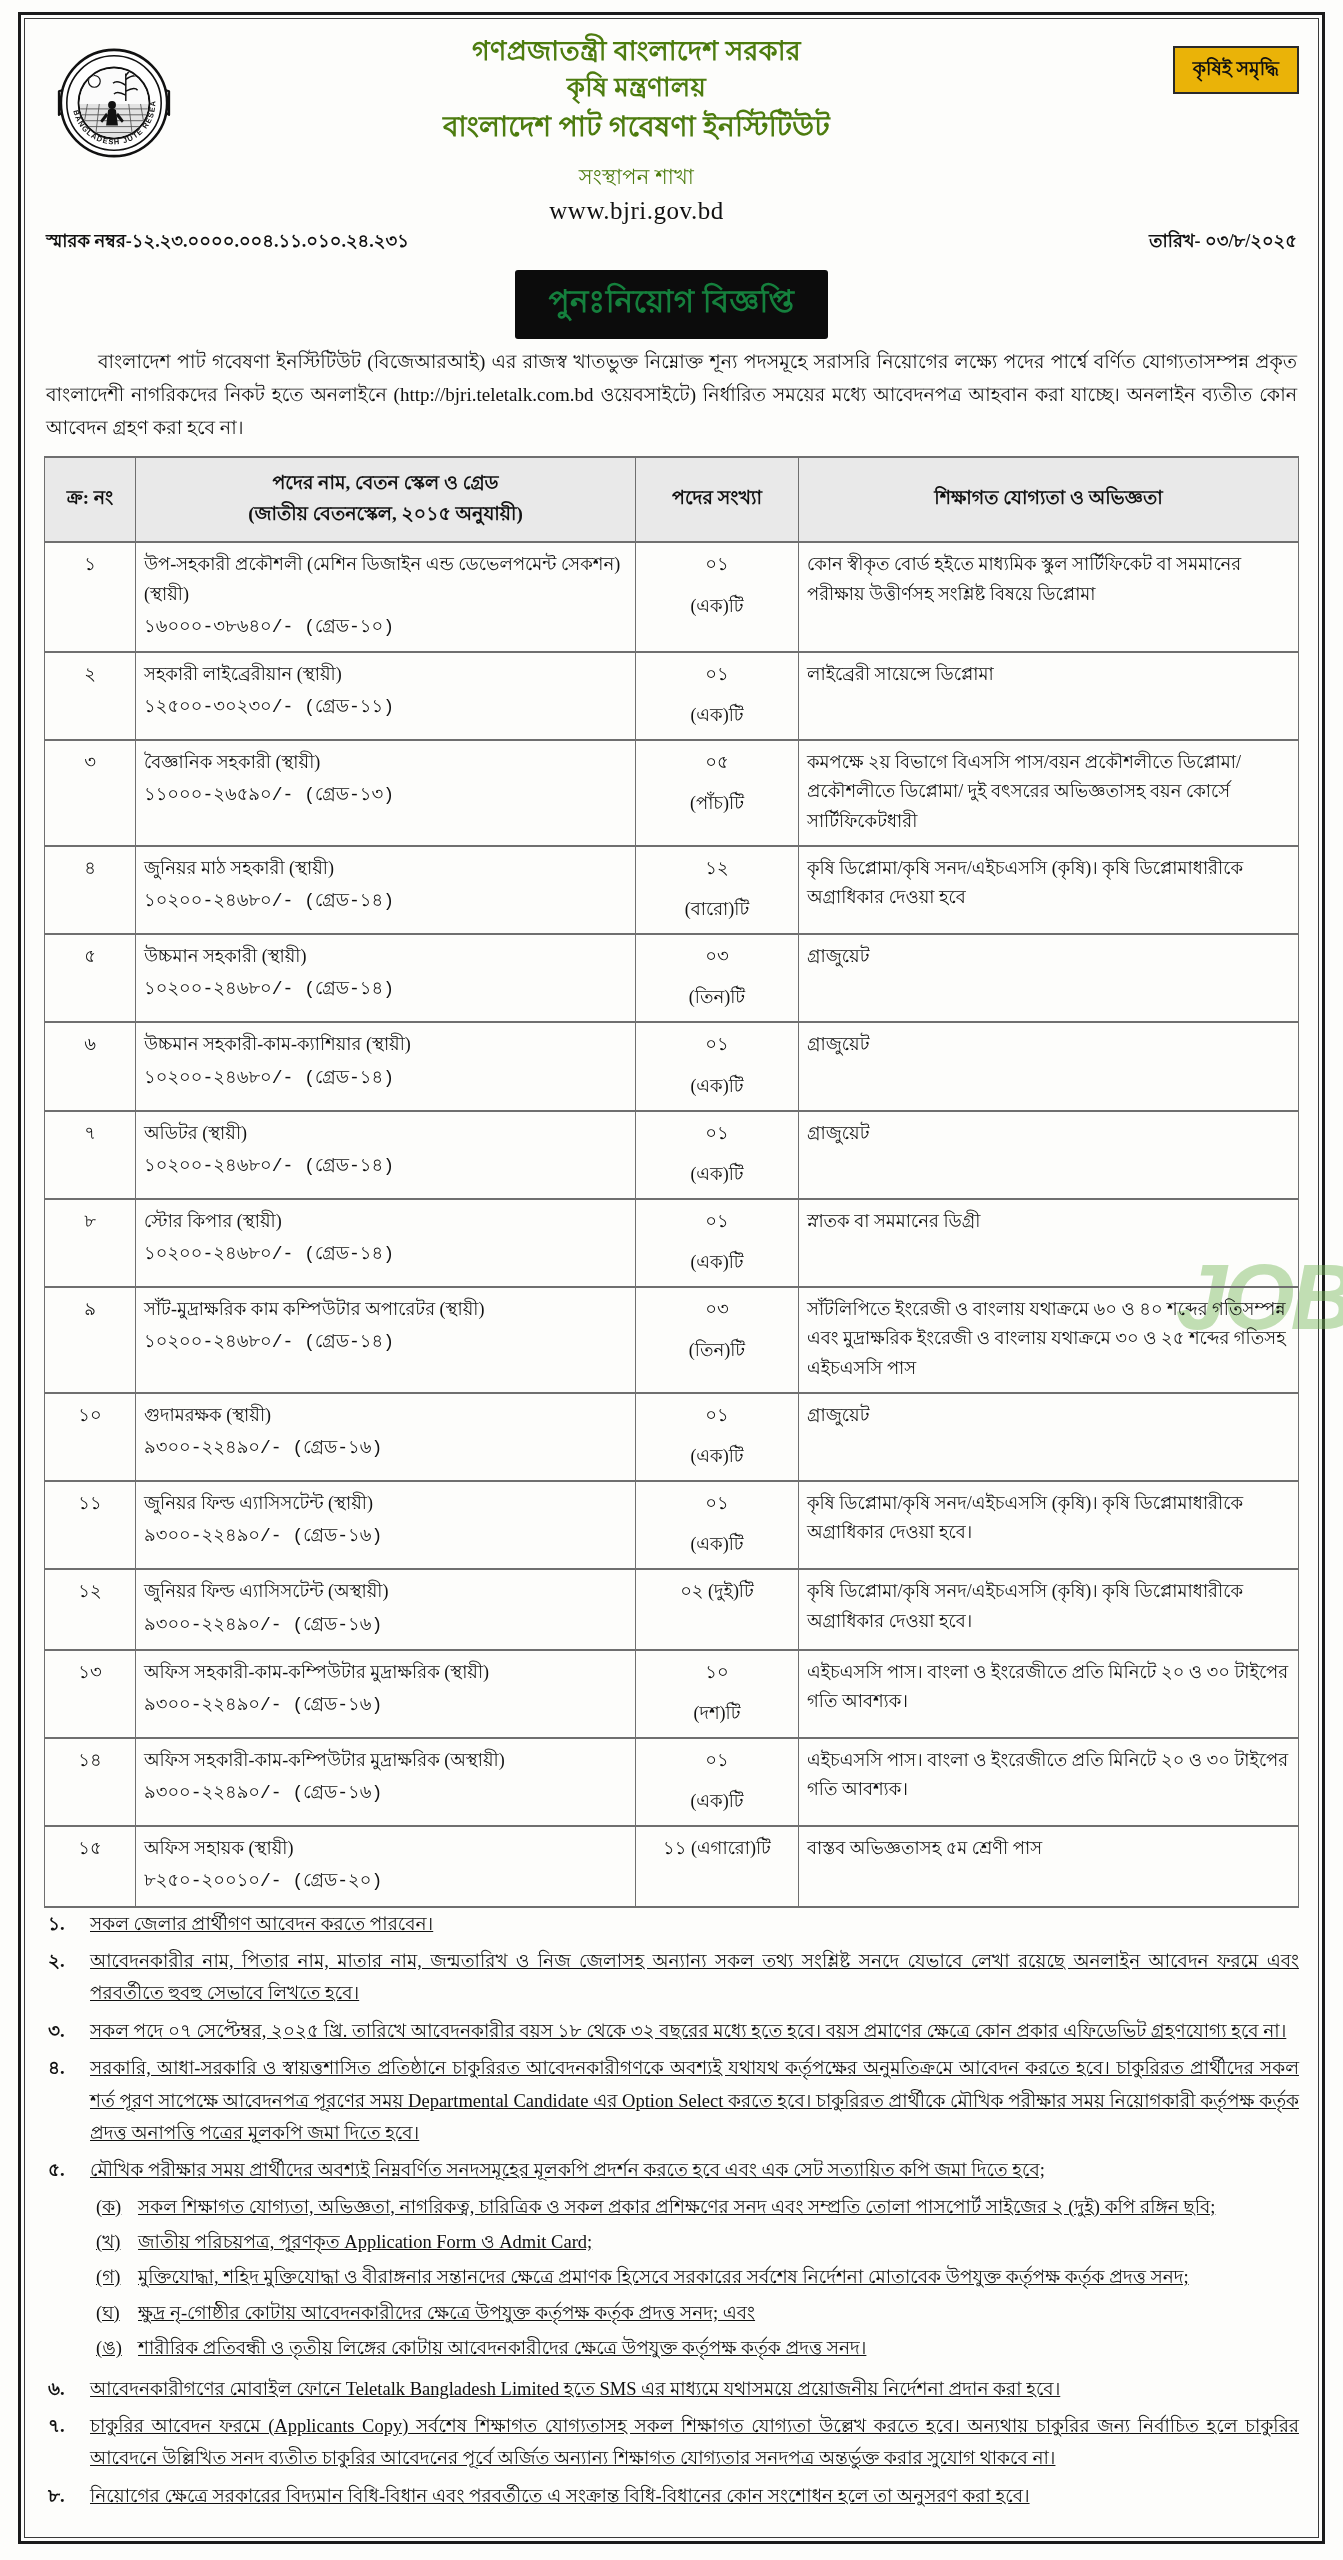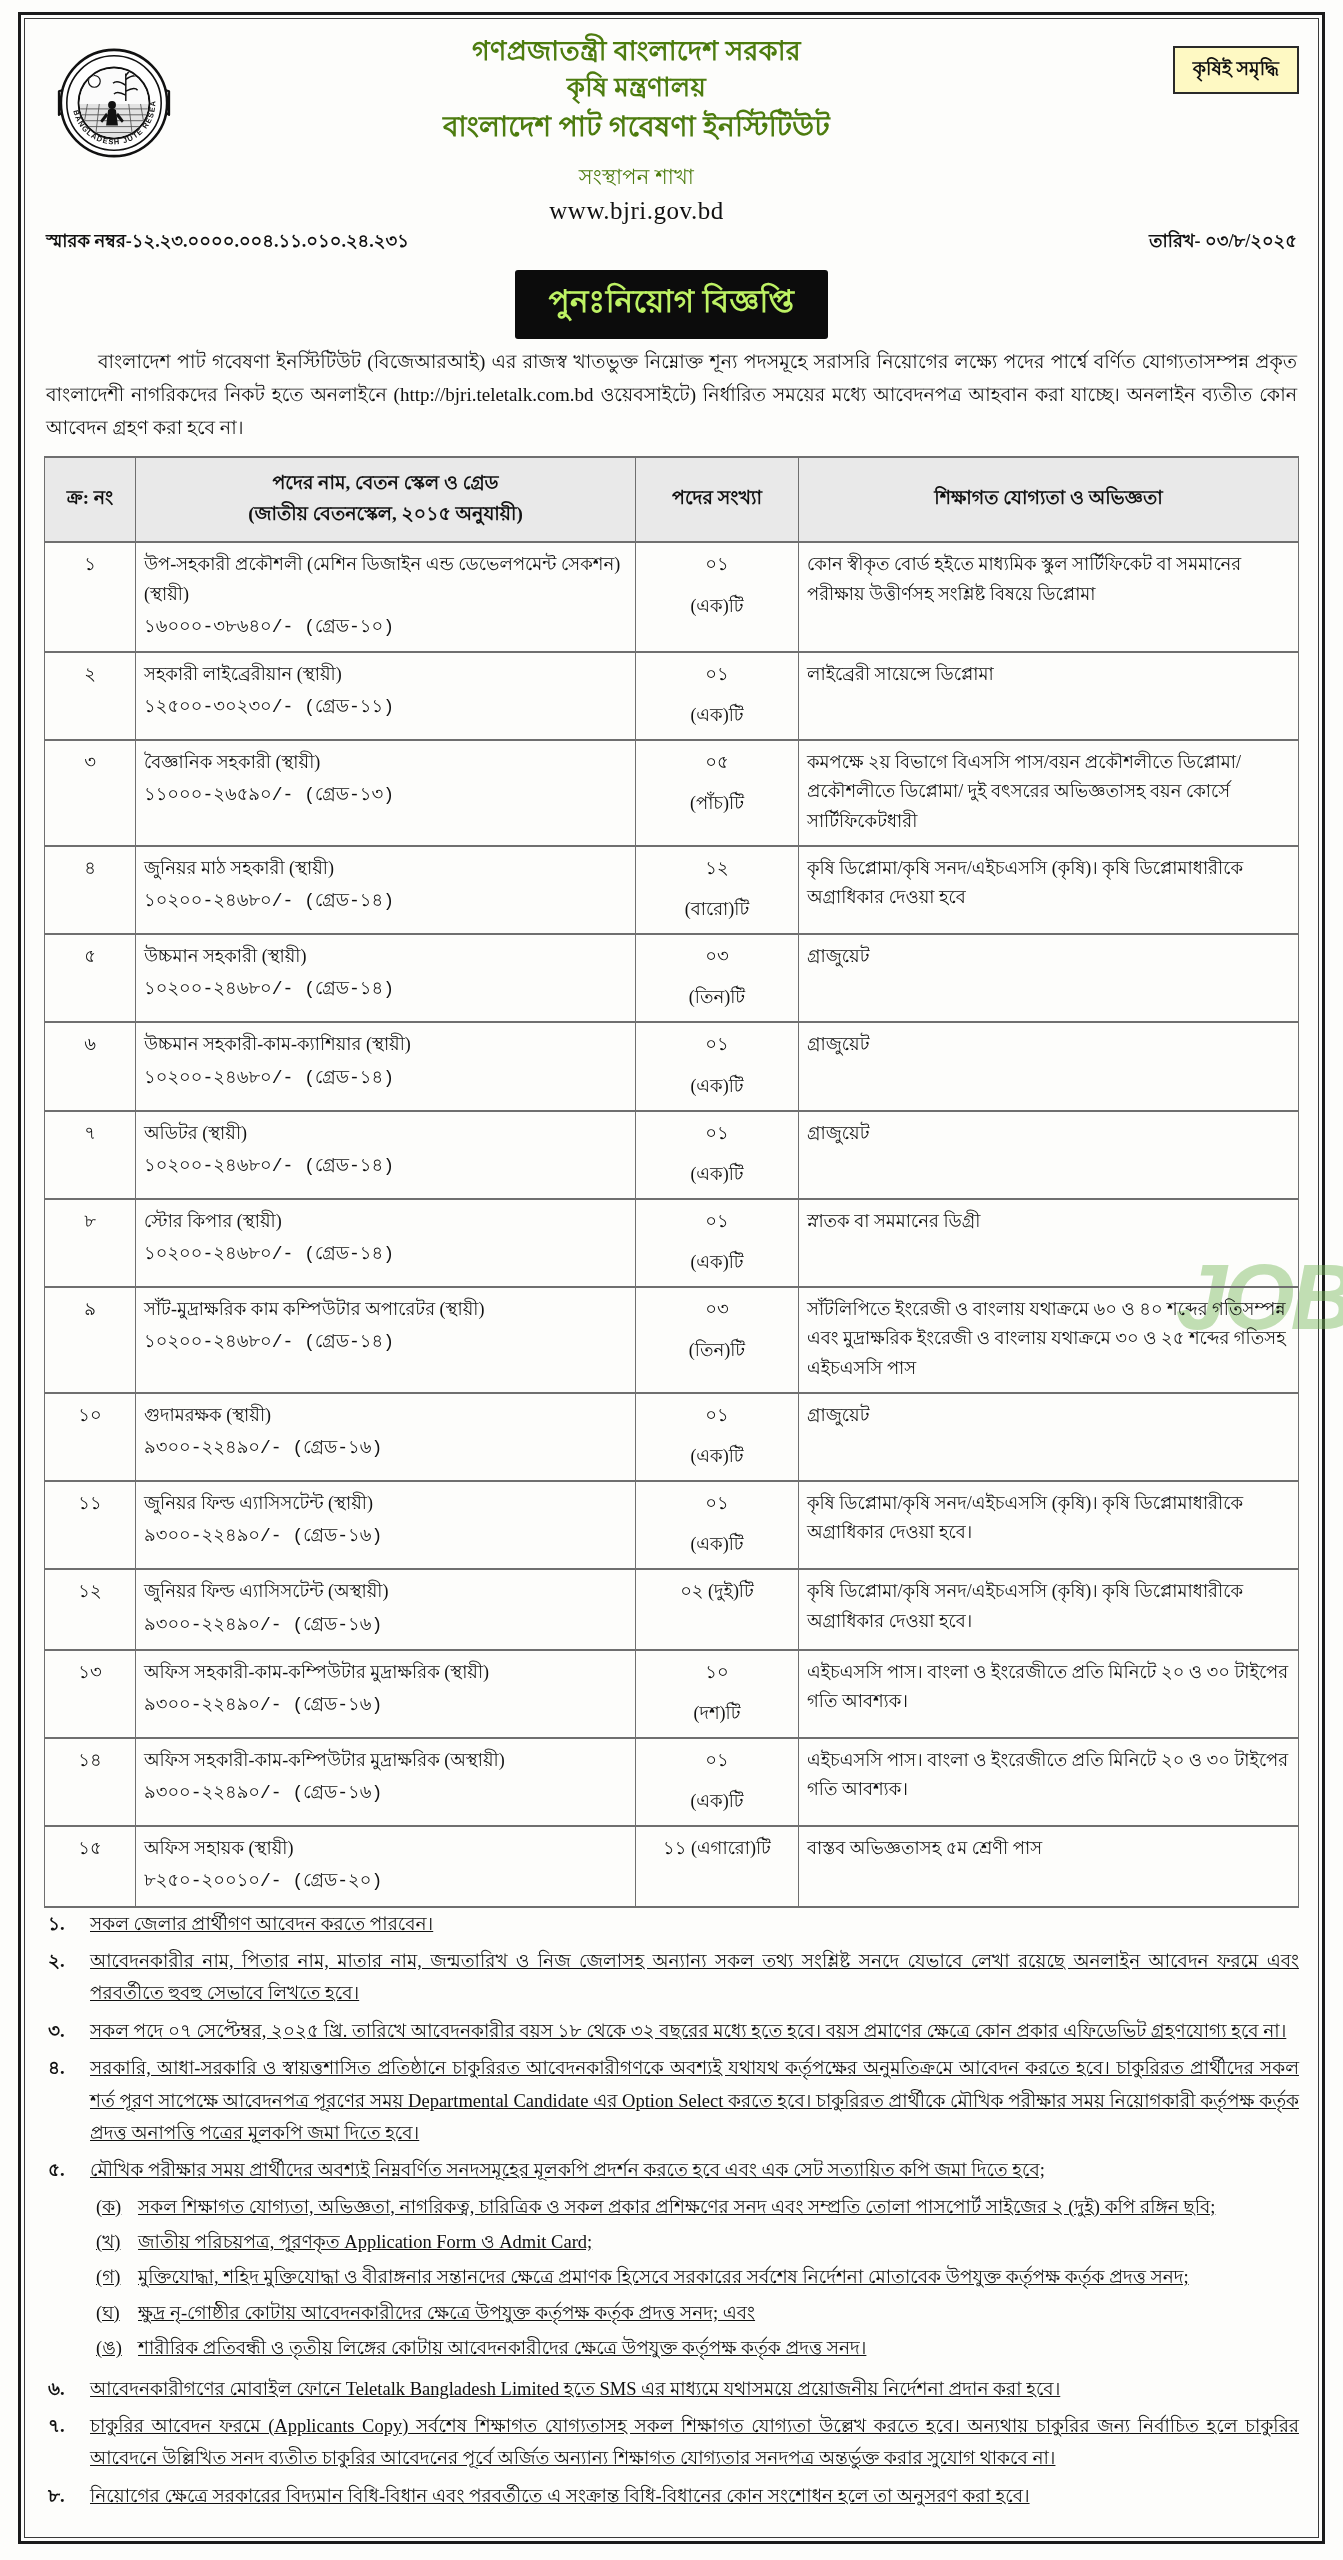--- a/index.html
+++ b/index.html
@@ -98,41 +98,41 @@
     flex:0 0 210px;
     display:flex;
     justify-content:flex-end;
     padding-top:18px;
   }
   .slogan-box{
     border:2px solid #2a2a2a;
     padding:6px 18px;
     font-size:19px;
     font-weight:bold;
-    background:#fef9c3;
+    background:#eab308;
     white-space:nowrap;
   }
 
   
   .memo-row{
     display:flex;
     justify-content:space-between;
     align-items:baseline;
     font-size:18px;
     font-weight:bold;
     margin-top:2px;
     padding:0 2px;
   }
 
   
   .banner-wrap{text-align:center;margin-top:12px;margin-bottom:6px;}
   .banner{
     display:inline-block;
     background:#0c0c0c;
-    color:#bef264;
+    color:#15803d;
     font-size:31px;
     font-weight:bold;
     padding:7px 34px 10px 34px;
     border-radius:3px;
     letter-spacing:0.5px;
   }
 
   
   .intro{
     font-size:19px;

